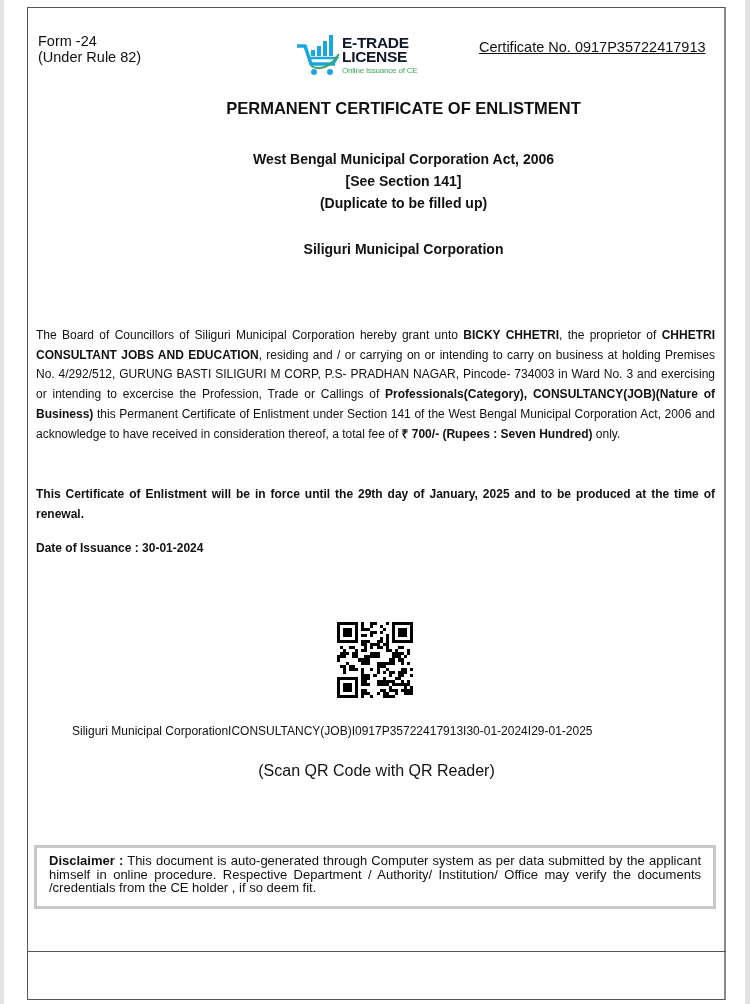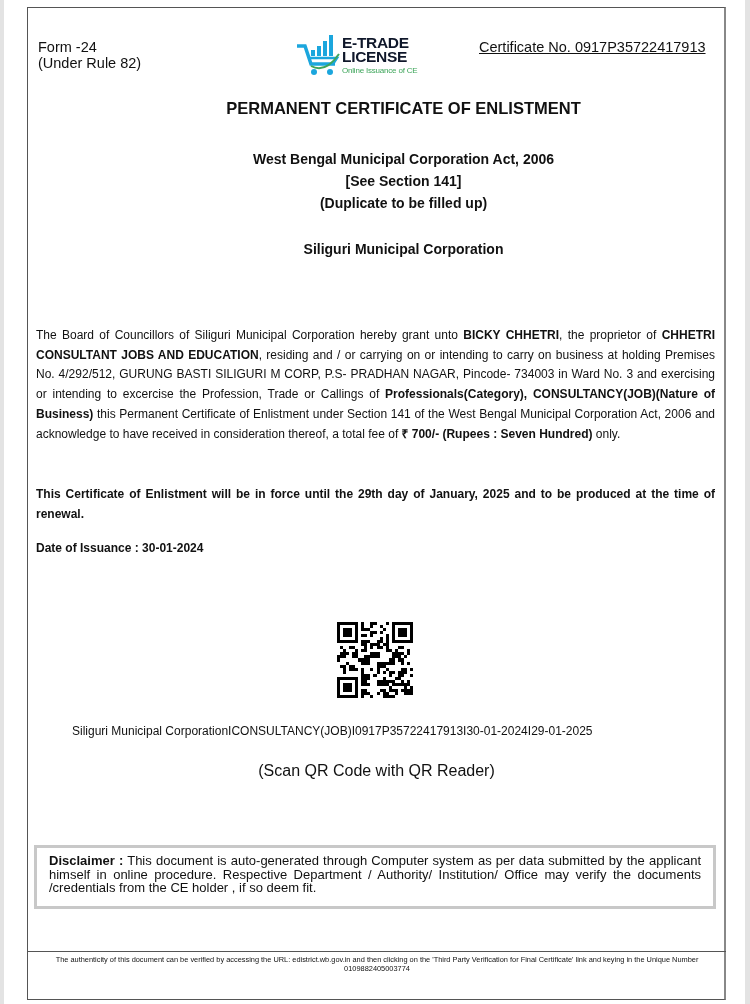--- a/index.html
+++ b/index.html
@@ -10,21 +10,21 @@
     color: #111;
   }
   .edge-left { position: absolute; left: 0; top: 0; width: 4px; height: 1004px; background: #e3e3e3; }
   .edge-right { position: absolute; right: 0; top: 0; width: 5px; height: 1004px; background: #e3e3e3; }
   .frame {
     position: absolute; left: 27px; top: 7px; width: 699px; height: 993px;
     border: 1px solid #555; box-sizing: border-box;
     border-right: 2px solid #888;
   }
   .abs { position: absolute; }
-  .form-no { left: 38px; top: 39px; font-size: 14.5px; line-height: 16px; }
+  .form-no { left: 38px; top: 33px; font-size: 14.5px; line-height: 16px; }
   .cert-no { left: 479px; top: 39px; font-size: 14.5px; text-decoration: underline; }
   .logo { left: 295px; top: 34px; width: 125px; height: 48px; }
   .logo-text { position: absolute; left: 47px; top: 2px; font-weight: bold; color: #0f172a; font-size: 15.5px; line-height: 14px; letter-spacing: -0.3px; }
   .logo-sub { position: absolute; left: 47px; top: 32px; font-size: 8px; color: #3da55a; white-space: nowrap; letter-spacing: -0.2px; }
   .center { left: 27px; width: 699px; text-align: center; font-weight: bold; padding-left: 27px; }
   .title { top: 99px; font-size: 16.5px; }
   .act { top: 148px; font-size: 14px; line-height: 22px; }
   .corp { top: 238px; font-size: 14px; line-height: 22px; }
   .para {
     left: 36px; width: 679px; top: 326px; font-size: 12px; line-height: 19.7px;
@@ -391,14 +391,13 @@
   </svg>
 
 <div class="abs qr-line">Siliguri Municipal CorporationICONSULTANCY(JOB)I0917P35722417913I30-01-2024I29-01-2025</div>
 <div class="abs scan">(Scan QR Code with QR Reader)</div>
 
 <div class="abs disclaimer"><b>Disclaimer :</b><span> This document is auto-generated through Computer system as per data submitted by the applicant himself in online procedure. Respective Department / Authority/ Institution/ Office may verify the documents /credentials from the CE holder , if so deem fit.</span></div>
 
 <div class="abs divider"></div>
 
 <div class="abs footer">
-  <div>The authenticity of this document can be verified by accessing the URL: edistrict.wb.gov.in and then clicking on the 'Third Party Verification for Final Certificate' link and keying in the Unique Number 0109882405003774</div>
 </div>
 
 </body></html>

